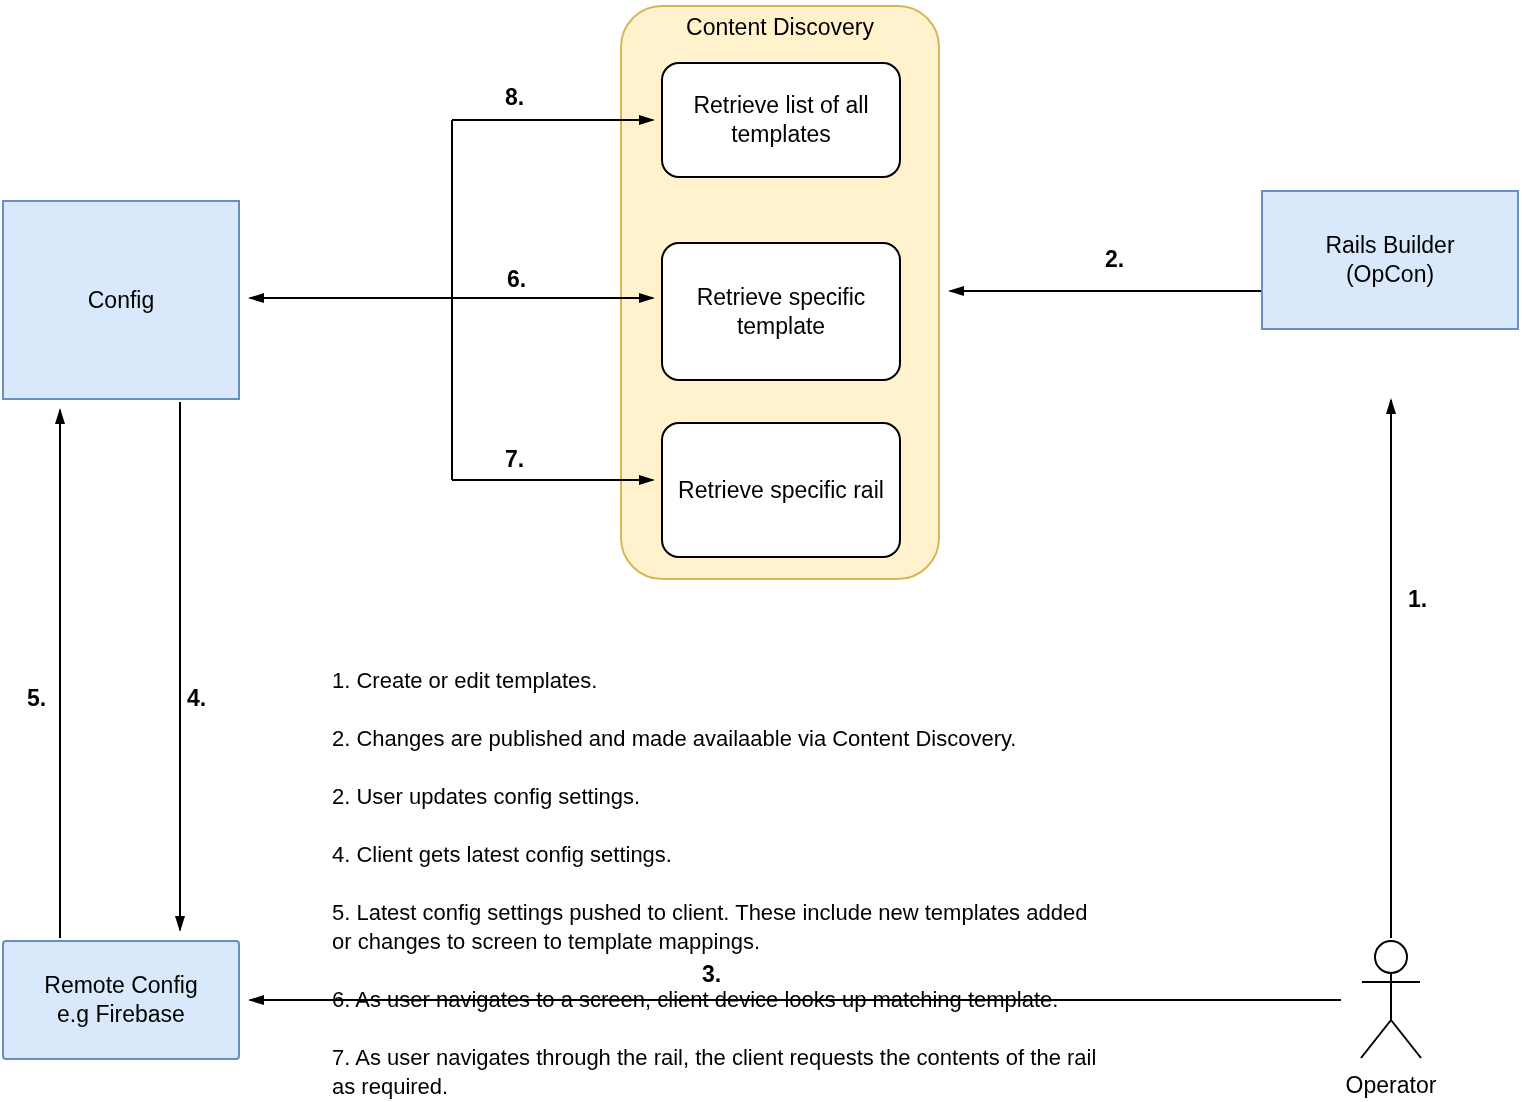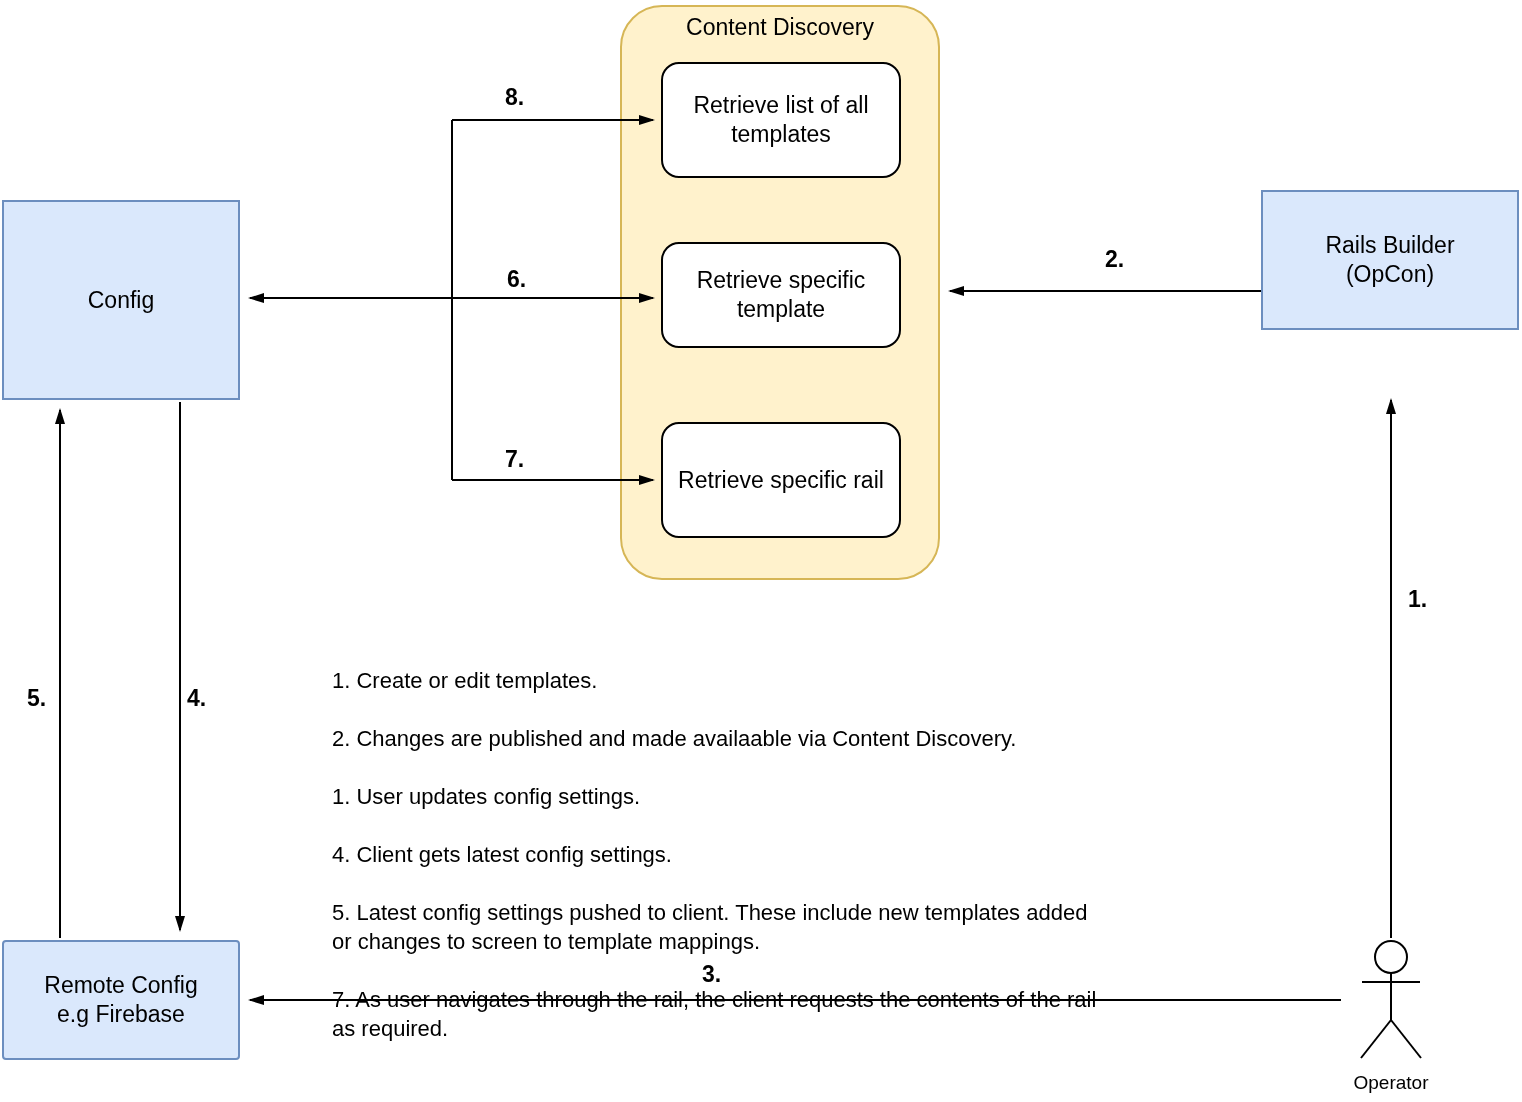--- a/index.html
+++ b/index.html
@@ -56,22 +56,22 @@
     display: flex;
     align-items: center;
     justify-content: center;
     text-align: center;
     font-size: 23px;
     line-height: 29px;
     box-sizing: border-box;
     padding: 0 10px;
   }
   #process-list     { top: 62px;  height: 116px; }
-  #process-template { top: 242px; height: 106px; }
-  #process-rail     { top: 422px; height: 116px; }
+  #process-template { top: 242px; height: 139px; }
+  #process-rail     { top: 422px; height: 136px; }
   .edge-label {
     position: absolute;
     font-weight: bold;
     font-size: 23px;
   }
   #edge-label-8 { left: 505px;  top: 84px;  }
   #edge-label-6 { left: 507px;  top: 266px; }
   #edge-label-7 { left: 505px;  top: 446px; }
   #edge-label-2 { left: 1105px; top: 246px; }
   #edge-label-1 { left: 1408px; top: 586px; }
@@ -85,21 +85,21 @@
     font-size: 22px;
     line-height: 29px;
     white-space: pre-line;
   }
   .note-line { white-space: pre-line; }
   #operator-label {
     position: absolute;
     left: 1330px; top: 1072px;
     width: 122px;
     text-align: center;
-    font-size: 19px;
+    font-size: 23px;
   }
   #edges-svg {
     position: absolute;
     left: 0; top: 0;
     width: 1522px; height: 1102px;
     pointer-events: none;
   }
 </style>
 </head>
 <body>
@@ -172,24 +172,25 @@
   <div class="edge-label" id="edge-label-3">3.</div>
   <div class="edge-label" id="edge-label-4">4.</div>
   <div class="edge-label" id="edge-label-5">5.</div>
   <div class="edge-label" id="edge-label-6">6.</div>
   <div class="edge-label" id="edge-label-7">7.</div>
   <div class="edge-label" id="edge-label-8">8.</div>
 
   <div id="notes-block">
     <div class="note-line">1. Create or edit templates.</div>
     <div class="note-line">2. Changes are published and made availaable via Content Discovery.</div>
-    <div class="note-line">1. User updates config settings.</div>
+    <div class="note-line">2. User updates config settings.</div>
     <div class="note-line">4. Client gets latest config settings.</div>
     <div class="note-line">5. Latest config settings pushed to client. These include new templates added
 or changes to screen to template mappings.</div>
+    <div class="note-line">6. As user navigates to a screen, client device looks up matching template.</div>
     <div class="note-line">7. As user navigates through the rail, the client requests the contents of the rail
 as required.</div>
     
   </div>
 
   <div id="operator-label">Operator</div>
 
 </div>
 
 </body></html>

